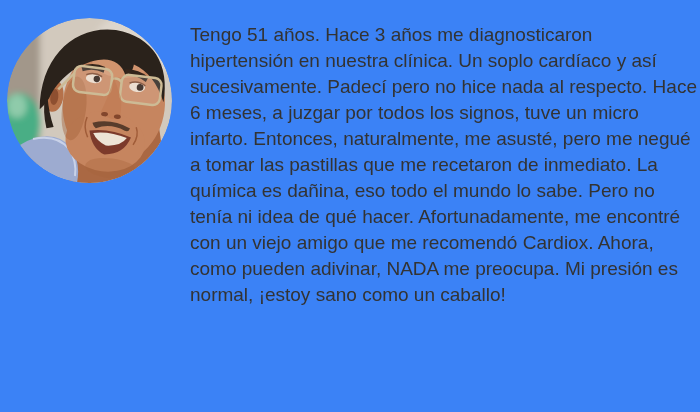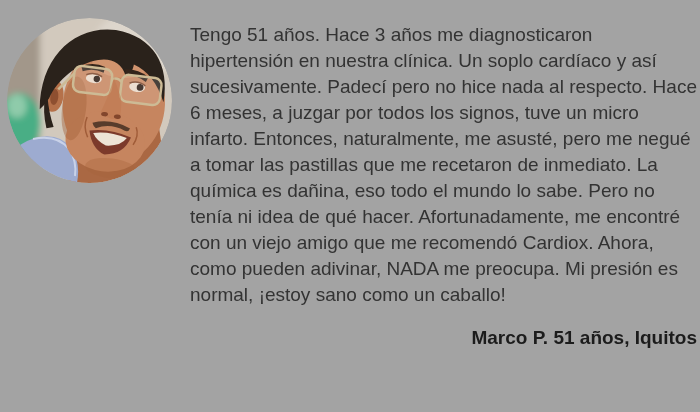--- a/index.html
+++ b/index.html
@@ -10,21 +10,21 @@
   body {
     width: 700px;
     height: 412px;
     overflow: hidden;
     font-family: "Liberation Sans", sans-serif;
   }
   .testimonial-card {
     position: relative;
     width: 700px;
     height: 412px;
-    background: #a3a3a3;
+    background: #3b82f6;
   }
   .avatar {
     position: absolute;
     left: 7px;
     top: 18px;
     width: 165px;
     height: 165px;
     border-radius: 50%;
     overflow: hidden;
   }
@@ -120,16 +120,15 @@
 
           <path d="M 82 102 Q 79 112 85 122" stroke="#a05c38" stroke-width="1.5" fill="none"></path>
           <path d="M 132 106 Q 136 114 131 124" stroke="#a05c38" stroke-width="1.5" fill="none"></path>
         </g>
       </g>
     </svg>
   </div>
 
   <div class="text-col">
     <p class="quote">Tengo 51 años. Hace 3 años me diagnosticaron hipertensión en nuestra clínica. Un soplo cardíaco y así sucesivamente. Padecí pero no hice nada al respecto. Hace 6 meses, a juzgar por todos los signos, tuve un micro infarto. Entonces, naturalmente, me asusté, pero me negué a tomar las pastillas que me recetaron de inmediato. La química es dañina, eso todo el mundo lo sabe. Pero no tenía ni idea de qué hacer. Afortunadamente, me encontré con un viejo amigo que me recomendó Cardiox. Ahora, como pueden adivinar, NADA me preocupa. Mi presión es normal, ¡estoy sano como un caballo!</p>
-    <p class="attribution">Marco P. 51 años, Iquitos</p>
   </div>
 
 </div>
 
 </body></html>

